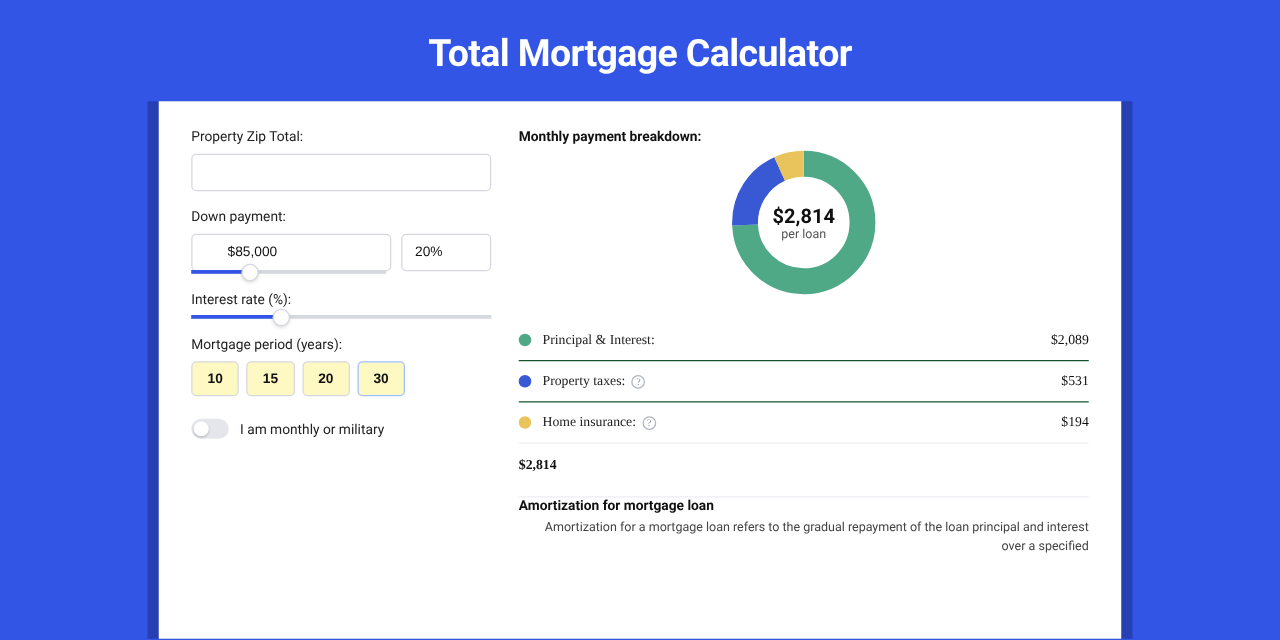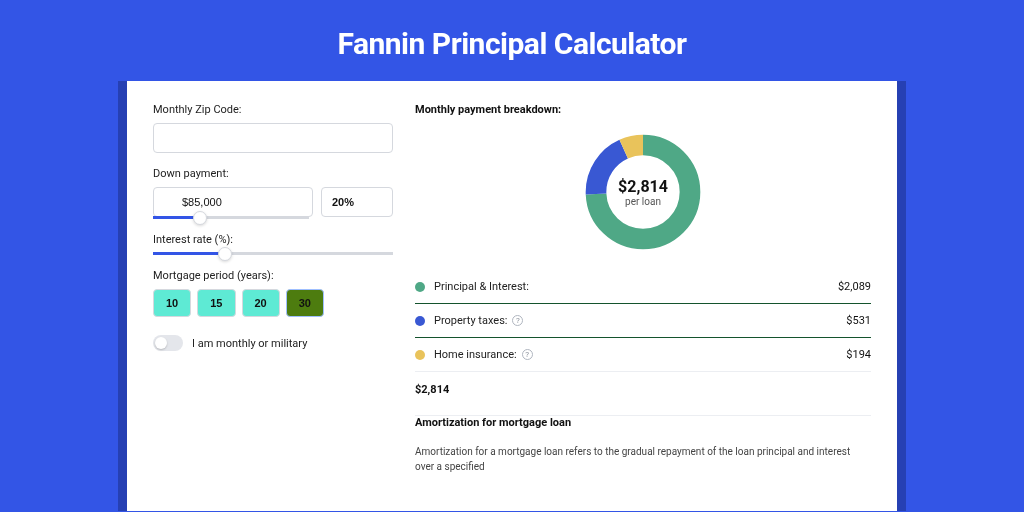--- a/index.html
+++ b/index.html
@@ -70,35 +70,35 @@
     transform: translate(-50%,-50%);
     width: 14px; height: 14px;
     border-radius: 50%;
     background: #fff;
     border: 1px solid #d5d8de;
     box-shadow: 0 1px 3px rgba(0,0,0,0.15);
   }
 
   .dp-row { display: flex; gap: 8px; }
   .dp-row .text-input:first-child { flex: 1; padding-left: 28px; }
-  .dp-row .text-input:last-child { width: 72px; font-weight: bold; }
+  .dp-row .text-input:last-child { width: 72px; }
 
   .period-row { display: flex; gap: 6px; }
   .period-btn {
     border: 1px solid #d5d8de;
-    background: #5eead4;
+    background: #fef9c3;
     border-radius: 4px;
     padding: 7px 12px;
     font-size: 11px;
     font-weight: 600;
     color: #111;
     cursor: pointer;
   }
   .period-btn.active {
-    background: #4d7c0f;
+    background: #fef9c3;
     border-color: #9fbfff;
   }
 
   .toggle-row { display: flex; align-items: center; gap: 9px; margin-top: 18px; }
   .toggle {
     width: 30px; height: 16px;
     background: #e4e6eb;
     border-radius: 999px;
     position: relative;
   }
@@ -108,39 +108,38 @@
     width: 12px; height: 12px;
     background: #fff;
     border-radius: 50%;
     box-shadow: 0 1px 2px rgba(0,0,0,0.2);
   }
 
   .section-title {
     font-size: 11px;
     font-weight: 700;
     color: #111;
-    margin-bottom: 14px;
   }
 
   .donut-wrap { display: flex; justify-content: center; margin-bottom: 16px; }
   .donut {
     position: relative;
     width: 124px; height: 124px;
   }
   .donut svg { width: 124px; height: 124px; transform: rotate(-90deg); }
   .donut-center {
     position: absolute;
     left: 50%; top: 50%;
     transform: translate(-50%,-50%);
     text-align: center;
   }
   .donut-center .big { font-size: 16px; font-weight: 700; color: #111; }
   .donut-center .small { font-size: 10px; color: #555; }
 
-  .legend { margin-top: 4px; }
+  .legend { margin-top: 4px; font-family: Liberation Serif, serif; }
   .legend-row {
     display: flex;
     align-items: center;
     padding: 10px 0;
     border-top: 1px solid #14532d;
     font-size: 11px;
   }
   .legend-row:first-child { border-top: none; }
   .legend-dot {
     width: 10px; height: 10px; border-radius: 50%;
@@ -170,35 +169,36 @@
   .legend-total .legend-label { flex: 1; }
 
   .amort-block {
     border-top: 1px solid #eceef2;
     margin-top: 8px;
   }
   .amort-text {
     font-size: 10px;
     color: #444;
     line-height: 1.45;
-    margin-top: 16px;
+    margin-top: 5px;
+    text-align: right;
   }
 </style>
 </head>
 <body>
 
-<div class="page-title">Fannin Principal Calculator</div>
+<div class="page-title">Total Mortgage Calculator</div>
 
 <div class="panel-backdrop">
   <div class="app-panel">
 
     <div class="left-col">
 
       <div class="field-block">
-        <label class="field-label">Monthly Zip Code:</label>
+        <label class="field-label">Property Zip Total:</label>
         <input class="text-input" value="" style="">
       </div>
 
 
       <div class="field-block">
         <label class="field-label">Down payment:</label>
         <div class="dp-row">
           <input class="text-input" value="$85,000" style="">
           <input class="text-input" value="20%" style="">
         </div>

